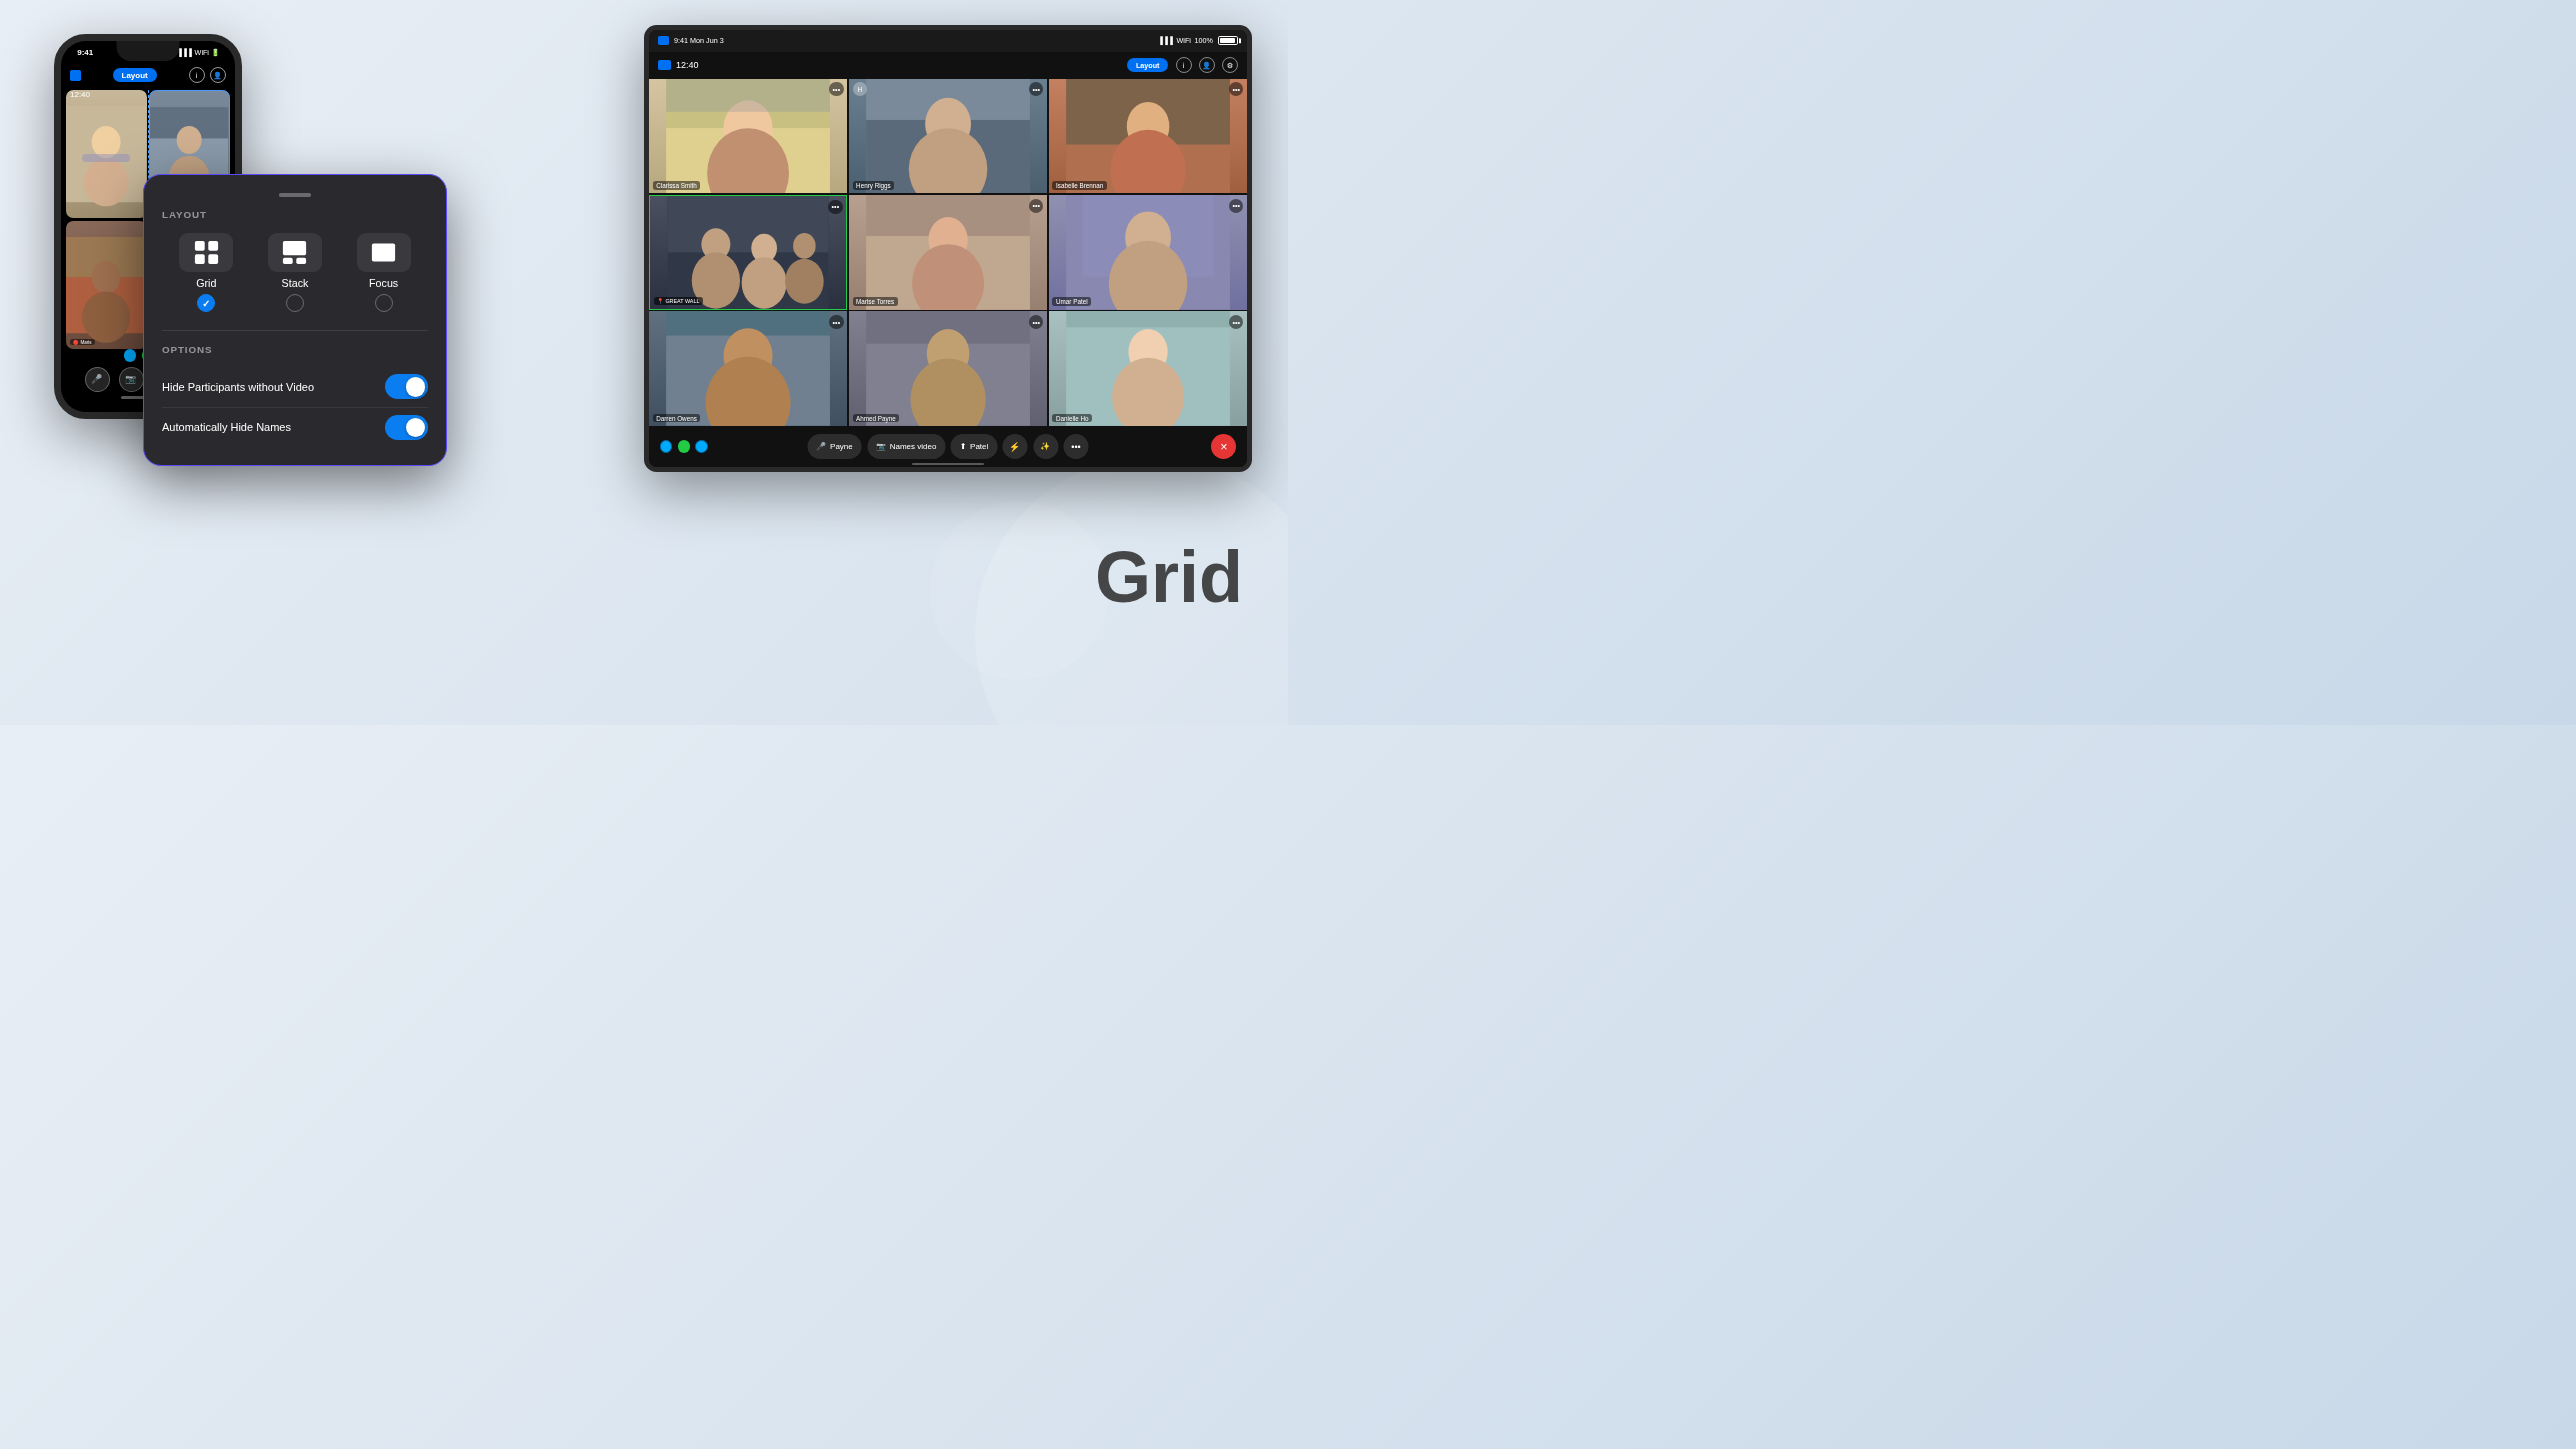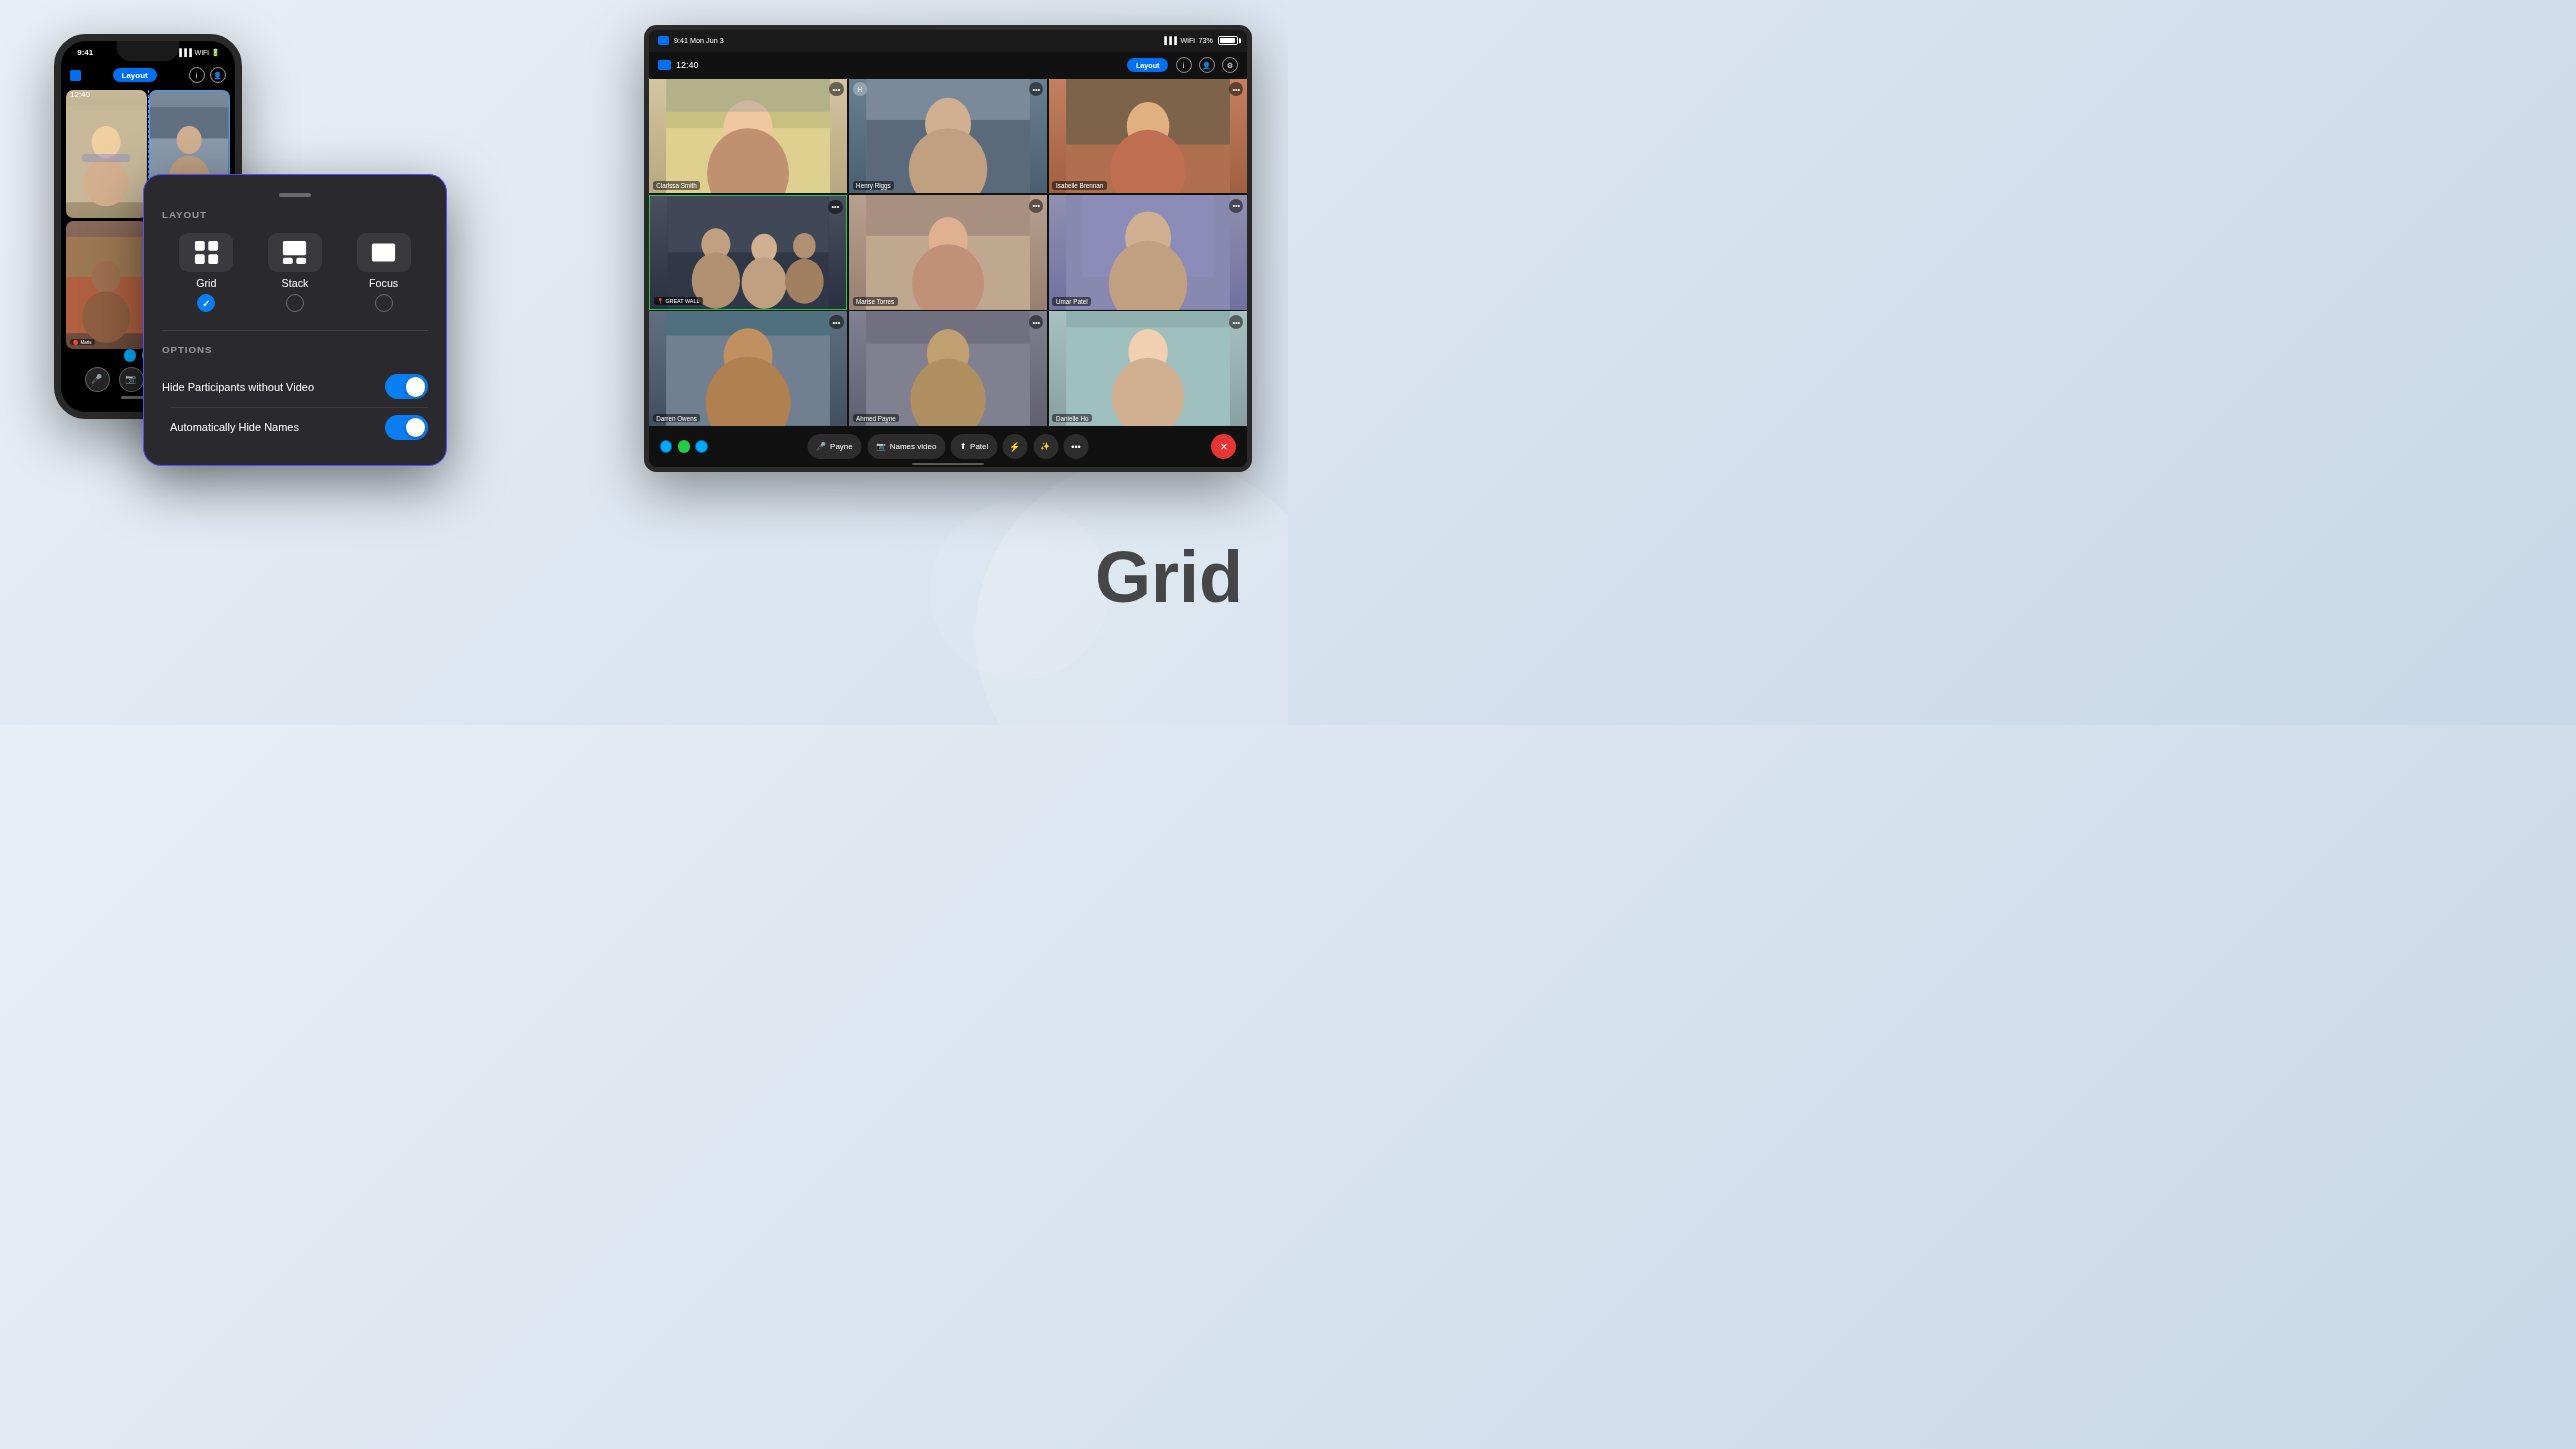--- a/index.html
+++ b/index.html
@@ -280,21 +280,20 @@
       margin: 9px 0 12.5px;
     }
     .options-row {
       display: flex;
       justify-content: space-between;
       align-items: center;
       padding: 7.2px 0;
     }
     .options-row + .options-row {
       border-top: 0.9px solid rgba(255,255,255,0.08);
-      margin-left: 8px;
     }
     .option-label {
       font-size: 11px;
       color: white;
     }
     .toggle {
       width: 43px;
       height: 25px;
       background: #0a7ef0;
       border-radius: 12.5px;
@@ -772,21 +771,21 @@
   <div class="tablet-frame">
 
     <div class="tablet-status-bar">
       <div class="tablet-status-left">
         <div style="width:10.7px;height:9px;background:#0070f3;border-radius:1.8px;"></div>
         <span>9:41 Mon Jun 3</span>
       </div>
       <div class="tablet-status-right">
         <span>▐▐▐</span>
         <span>WiFi</span>
-        <span>73%</span>
+        <span>100%</span>
         <div class="battery-bar">
           <div class="battery-fill"></div>
           <div class="battery-tip"></div>
         </div>
       </div>
     </div>
 
     <div class="tablet-top-bar">
       <div class="tablet-top-left">
         <div style="width:12.5px;height:10.7px;background:#0070f3;border-radius:1.8px;"></div>

